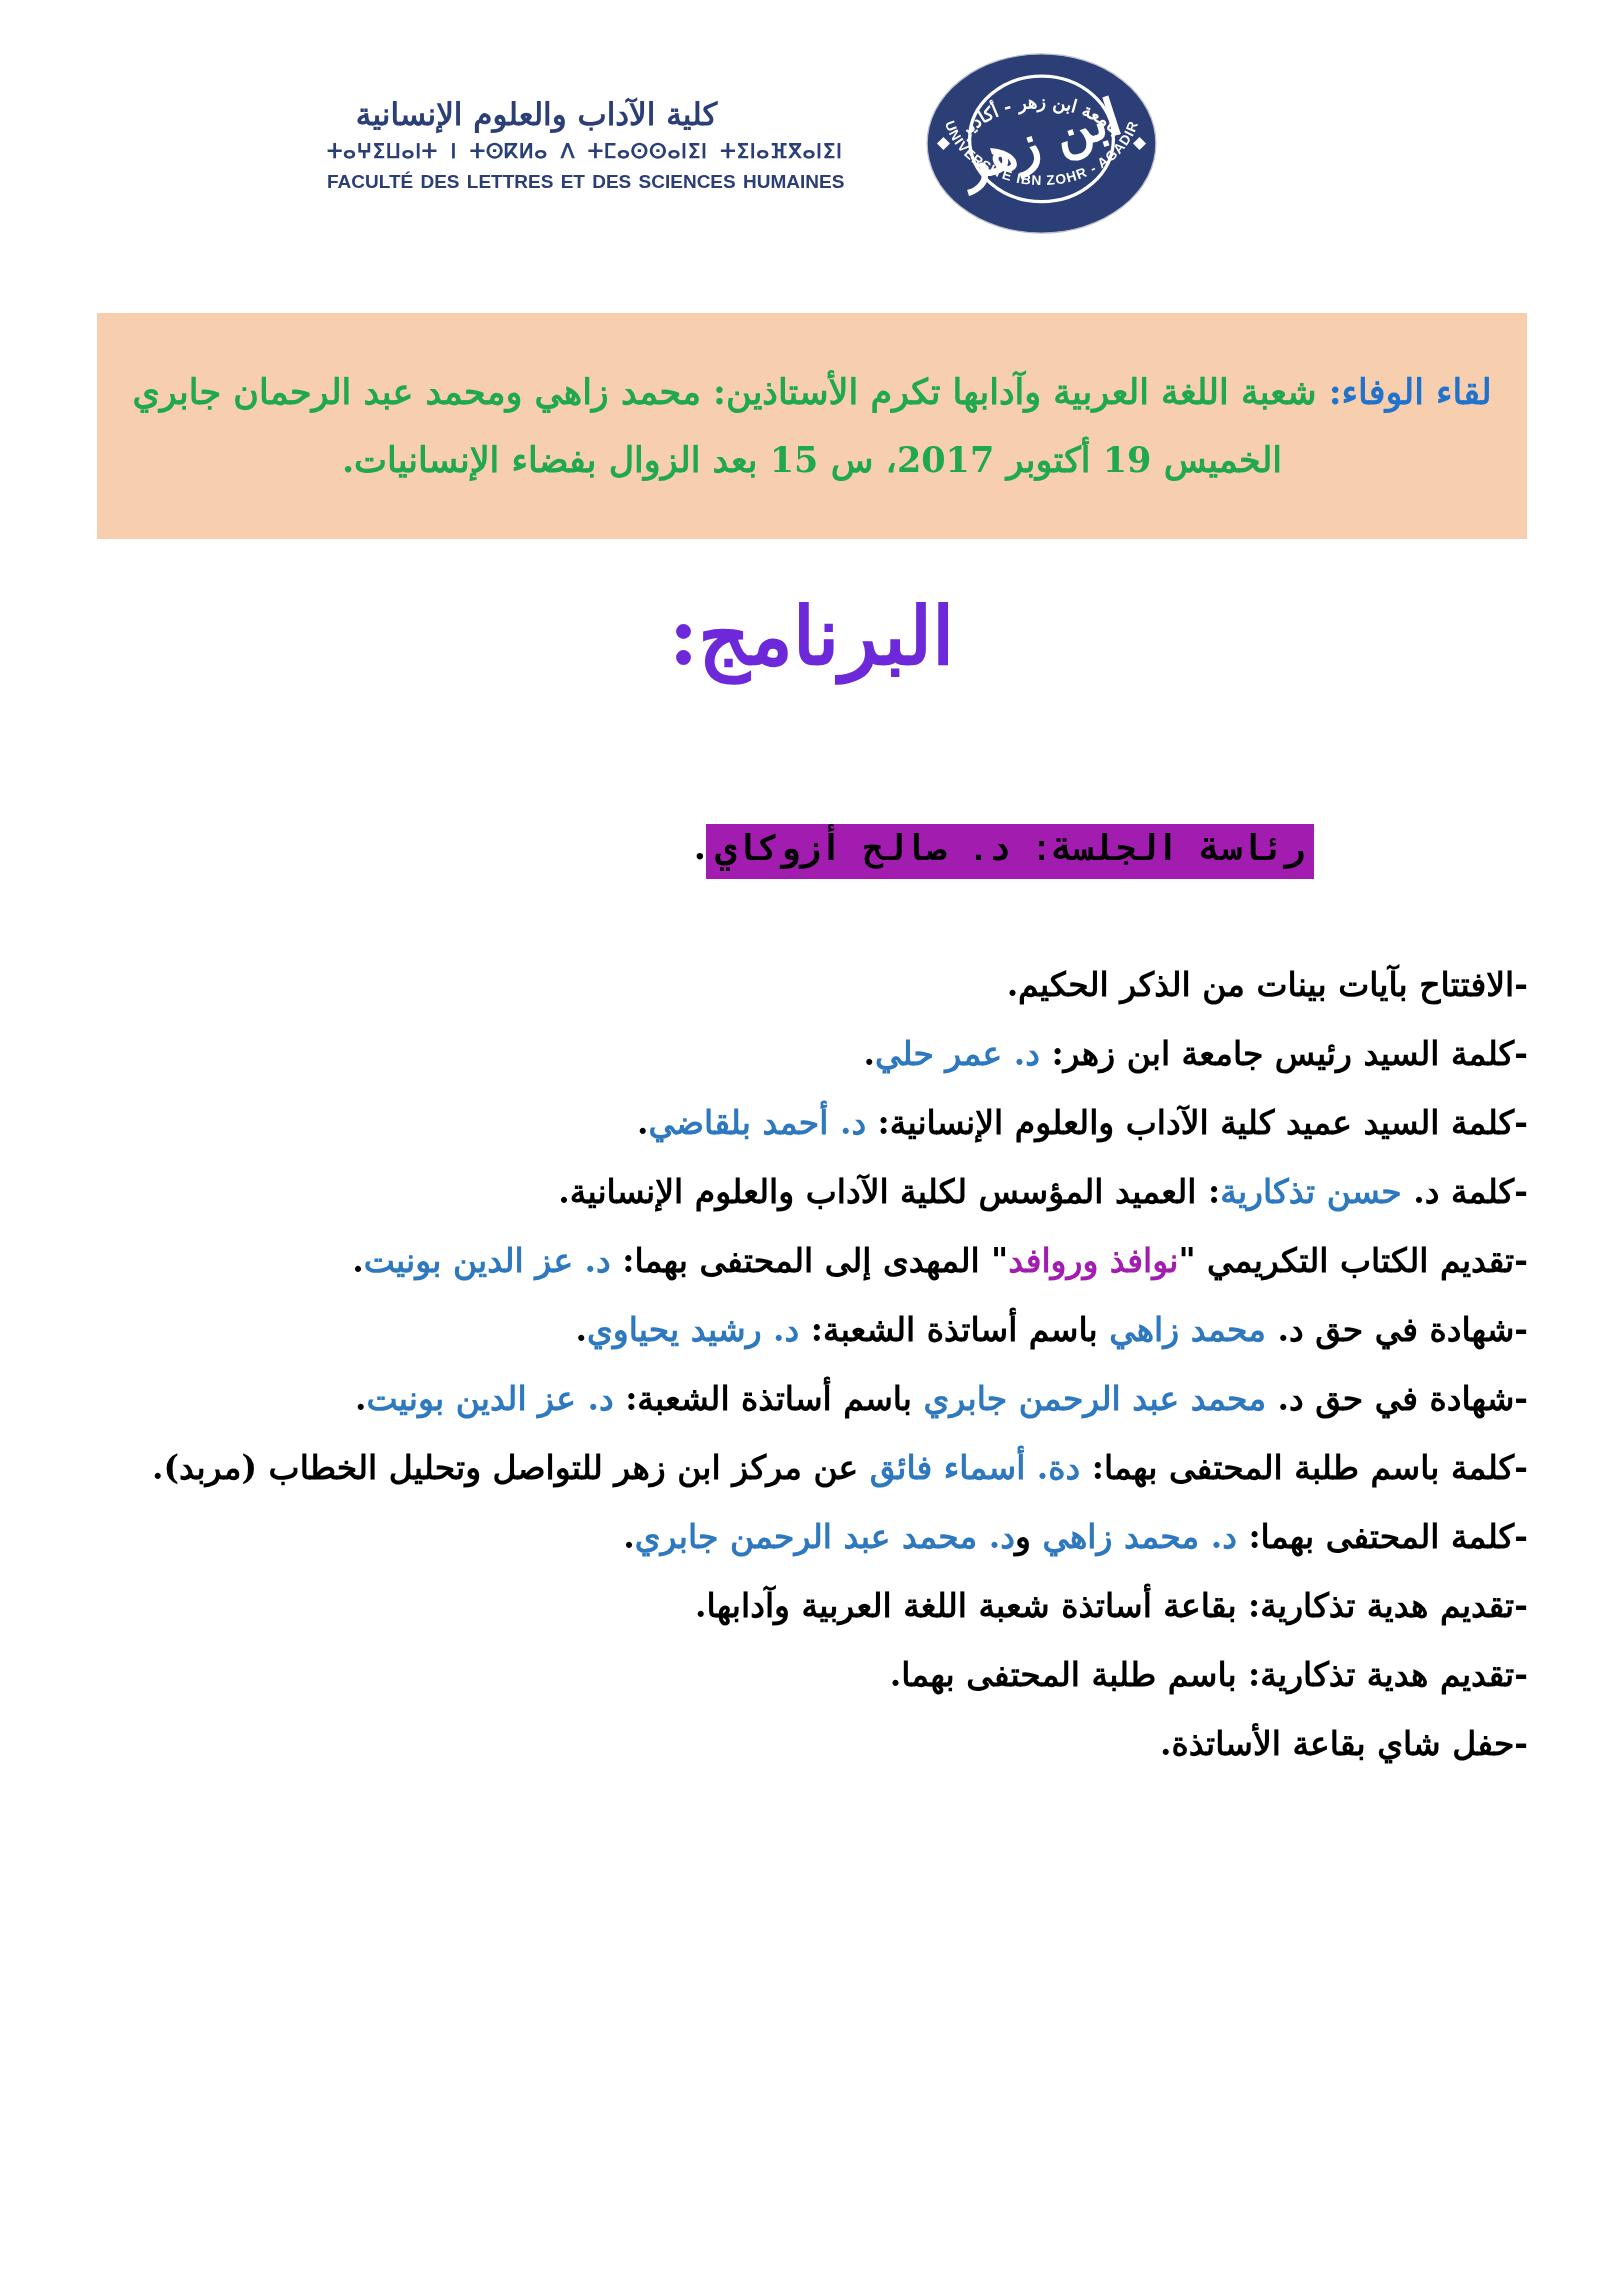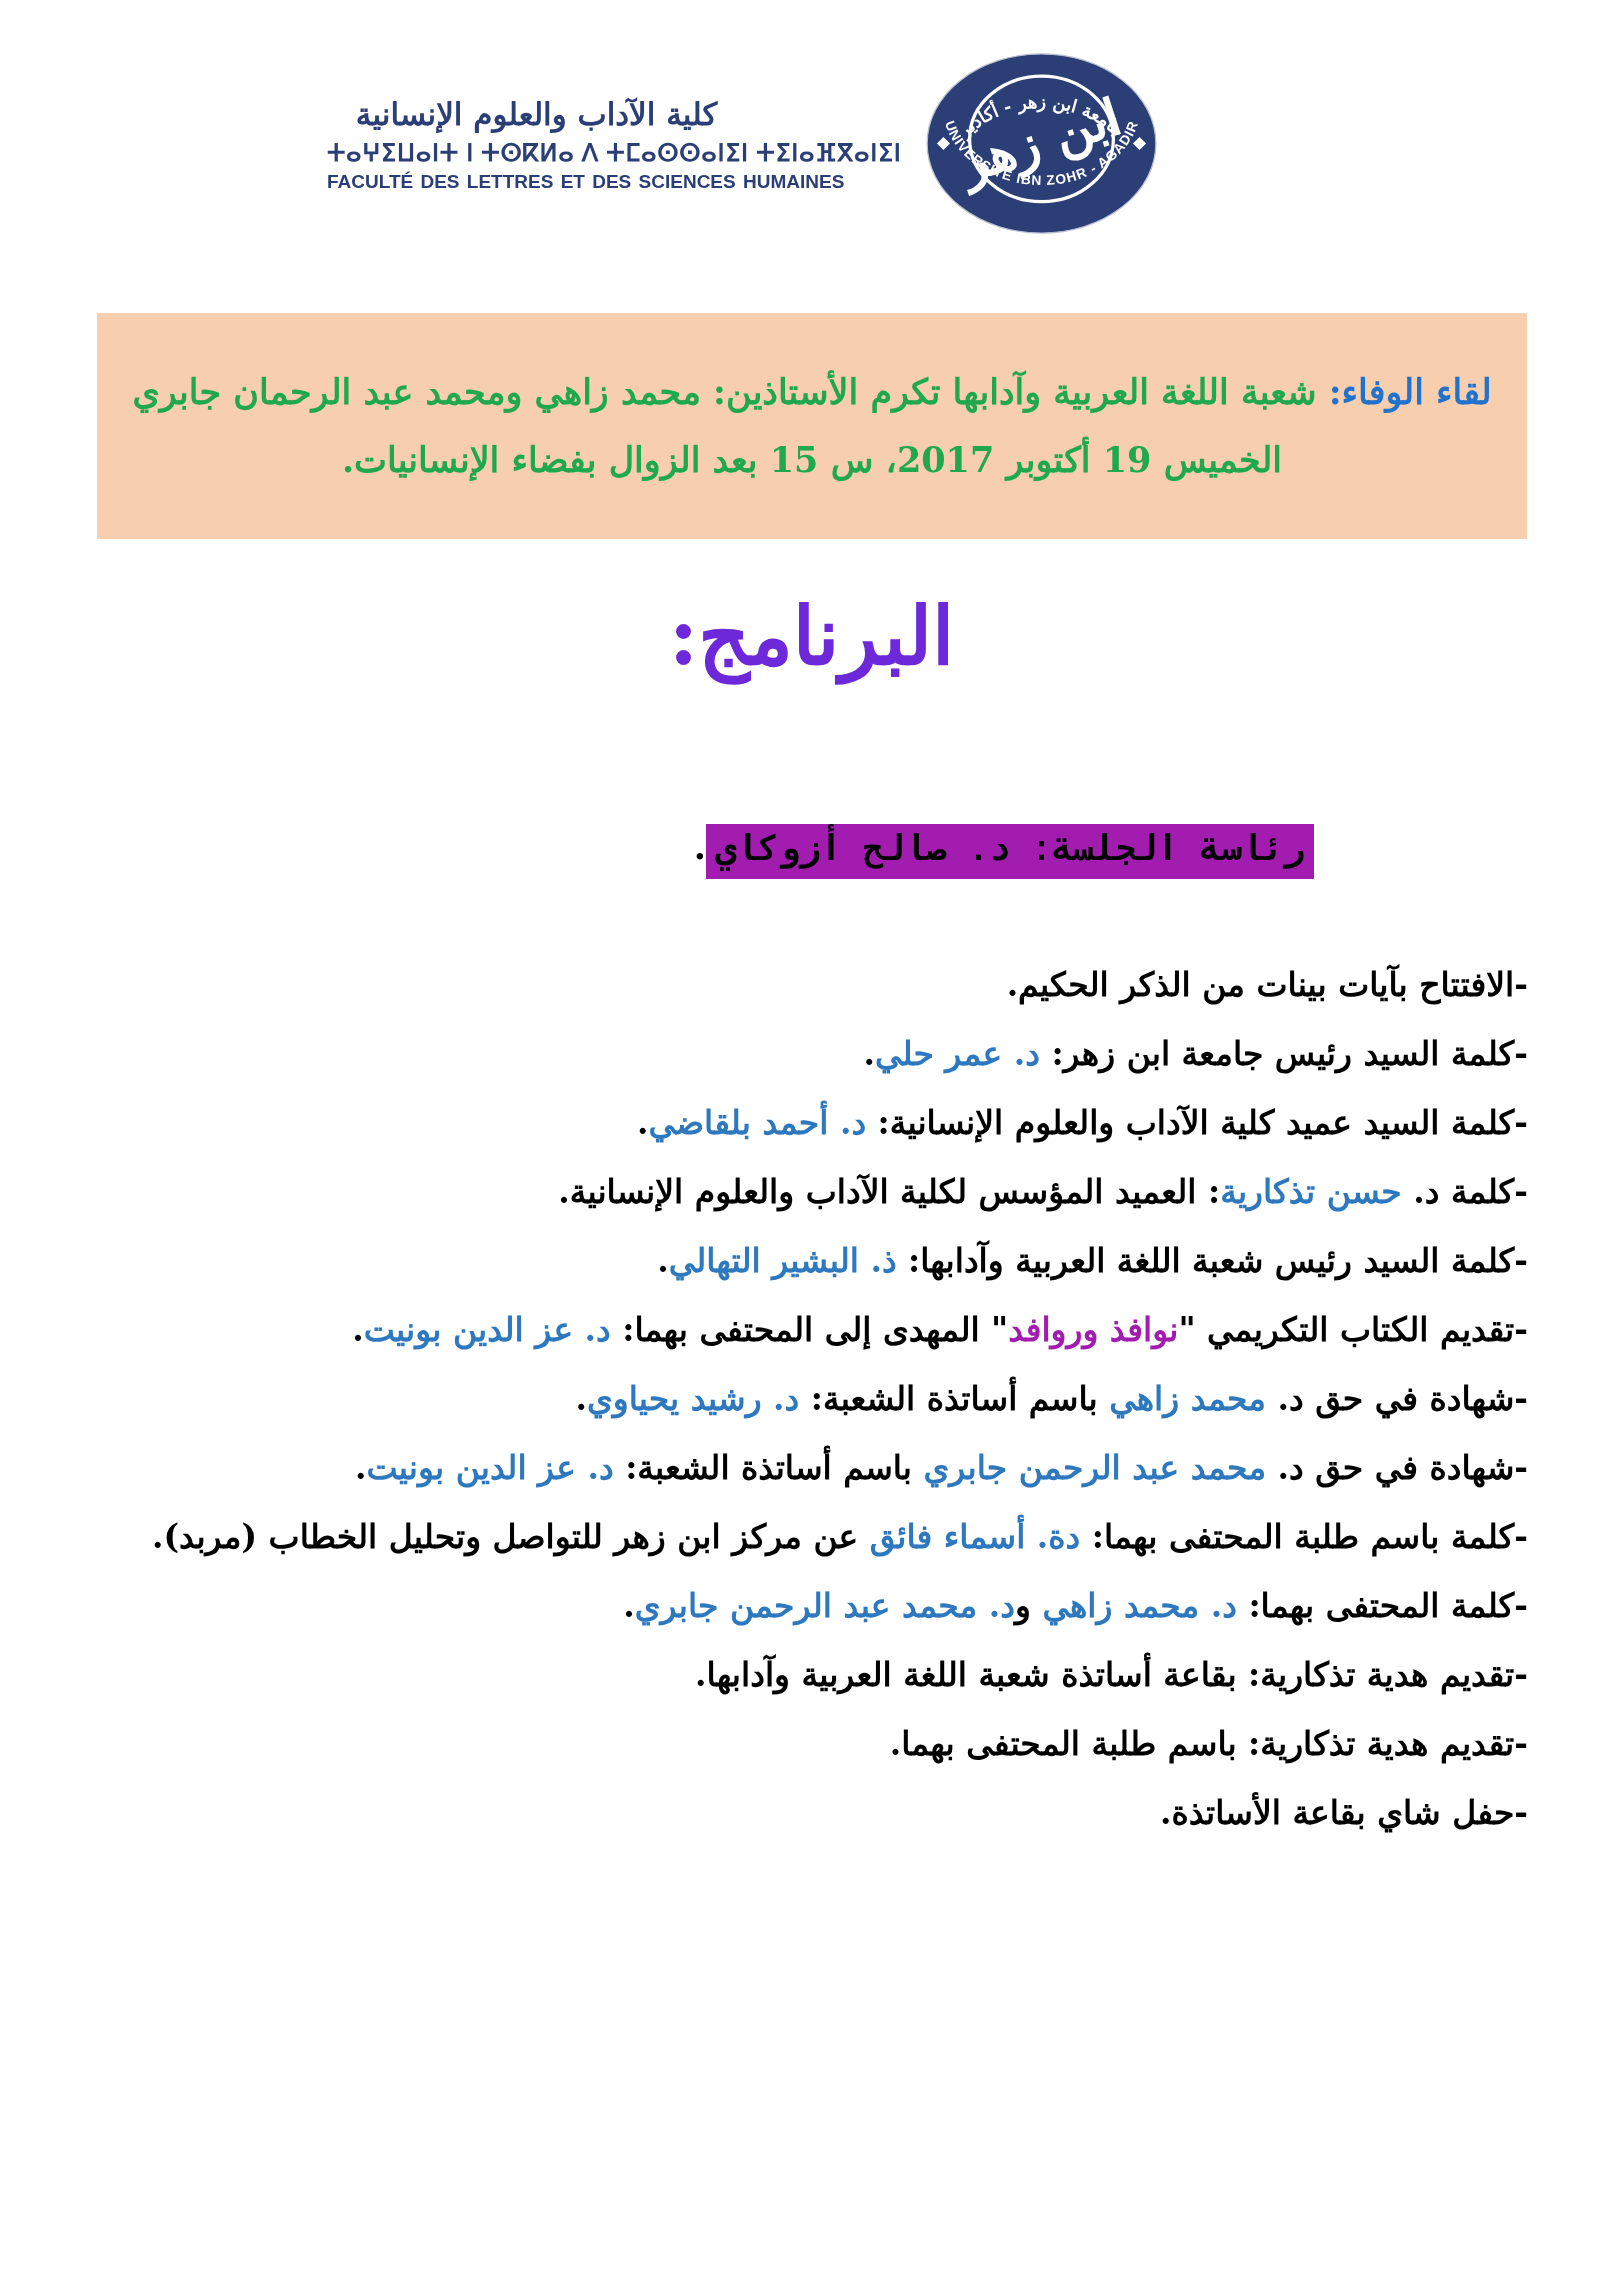--- a/index.html
+++ b/index.html
@@ -15,22 +15,22 @@
     position:absolute;left:327px;top:93px;width:419px;
     text-align:center;color:#2b3e75;
   }
   .fac-ar{
     direction:rtl;
     font-family:"DejaVu Serif",serif;
     font-size:31px;font-weight:bold;
     white-space:nowrap;line-height:42px;
   }
   .fac-tif{
-    font-family:Liberation Sans, sans-serif;
-    font-size:24px;font-weight:bold;
+    font-family:Liberation Mono, monospace;
+    font-size:20px;font-weight:bold;
     margin-top:5.2px;white-space:nowrap;letter-spacing:0.7px;line-height:25px;
   }
   .fac-fr{
     font-family:"Liberation Sans","DejaVu Sans",sans-serif;
     font-size:19px;font-weight:bold;
     margin-top:7px;white-space:nowrap;letter-spacing:0px;word-spacing:2px;line-height:19.6px;
   }
   .logo{position:absolute;left:925px;top:52px;width:233px;height:183px;}
   .logo svg{width:100%;height:100%;}
   .logo-center{
@@ -128,21 +128,20 @@
 
 <div class="chair">
   <span class="hl">رئاسة الجلسة: د. صالح أزوكاي</span><span>.</span>
 </div>
 
 <div class="plist">
     <div class="p-item"><span class="c-k">-الافتتاح بآيات بينات من الذكر الحكيم.</span></div>
     <div class="p-item"><span class="c-k">-كلمة السيد رئيس جامعة ابن زهر: </span><span class="c-b">د. عمر حلي</span><span class="c-k">.</span></div>
     <div class="p-item"><span class="c-k">-كلمة السيد عميد كلية الآداب والعلوم الإنسانية: </span><span class="c-b">د. أحمد بلقاضي</span><span class="c-k">.</span></div>
     <div class="p-item"><span class="c-k">-كلمة د. </span><span class="c-b">حسن تذكارية</span><span class="c-k">: العميد المؤسس لكلية الآداب والعلوم الإنسانية.</span></div>
-    <div class="p-item"><span class="c-k">-كلمة السيد رئيس شعبة اللغة العربية وآدابها: </span><span class="c-b">ذ. البشير التهالي</span><span class="c-k">.</span></div>
     <div class="p-item"><span class="c-k">-تقديم الكتاب التكريمي "</span><span class="c-r">نوافذ وروافد</span><span class="c-k">" المهدى إلى المحتفى بهما: </span><span class="c-b">د. عز الدين بونيت</span><span class="c-k">.</span></div>
     <div class="p-item"><span class="c-k">-شهادة في حق د. </span><span class="c-b">محمد زاهي</span><span class="c-k"> باسم أساتذة الشعبة: </span><span class="c-b">د. رشيد يحياوي</span><span class="c-k">.</span></div>
     <div class="p-item"><span class="c-k">-شهادة في حق د. </span><span class="c-b">محمد عبد الرحمن جابري</span><span class="c-k"> باسم أساتذة الشعبة: </span><span class="c-b">د. عز الدين بونيت</span><span class="c-k">.</span></div>
     <div class="p-item"><span class="c-k">-كلمة باسم طلبة المحتفى بهما: </span><span class="c-b">دة. أسماء فائق</span><span class="c-k"> عن مركز ابن زهر للتواصل وتحليل الخطاب (مربد).</span></div>
     <div class="p-item"><span class="c-k">-كلمة المحتفى بهما: </span><span class="c-b">د. محمد زاهي</span><span class="c-k"> و</span><span class="c-b">د. محمد عبد الرحمن جابري</span><span class="c-k">.</span></div>
     <div class="p-item"><span class="c-k">-تقديم هدية تذكارية: بقاعة أساتذة شعبة اللغة العربية وآدابها.</span></div>
     <div class="p-item"><span class="c-k">-تقديم هدية تذكارية: باسم طلبة المحتفى بهما.</span></div>
     <div class="p-item"><span class="c-k">-حفل شاي بقاعة الأساتذة.</span></div>
   </div>
 

